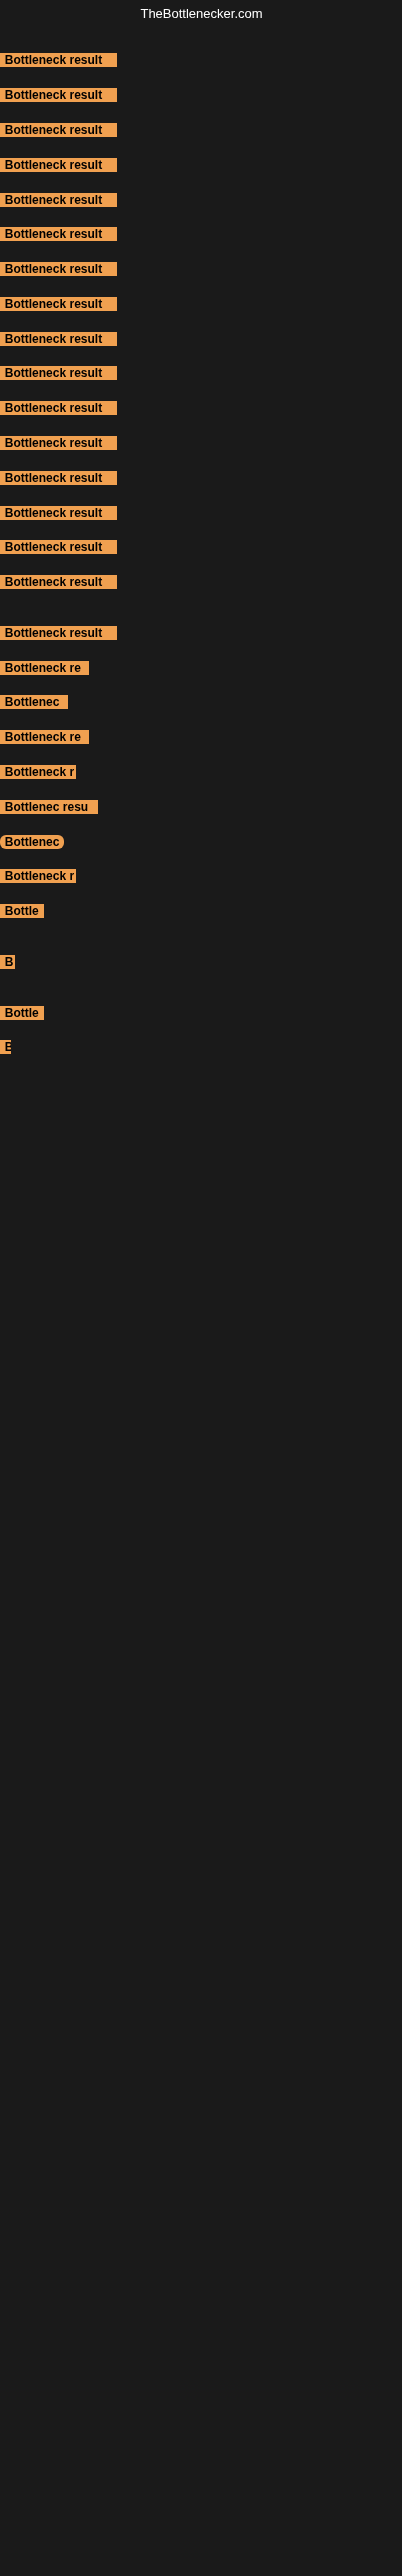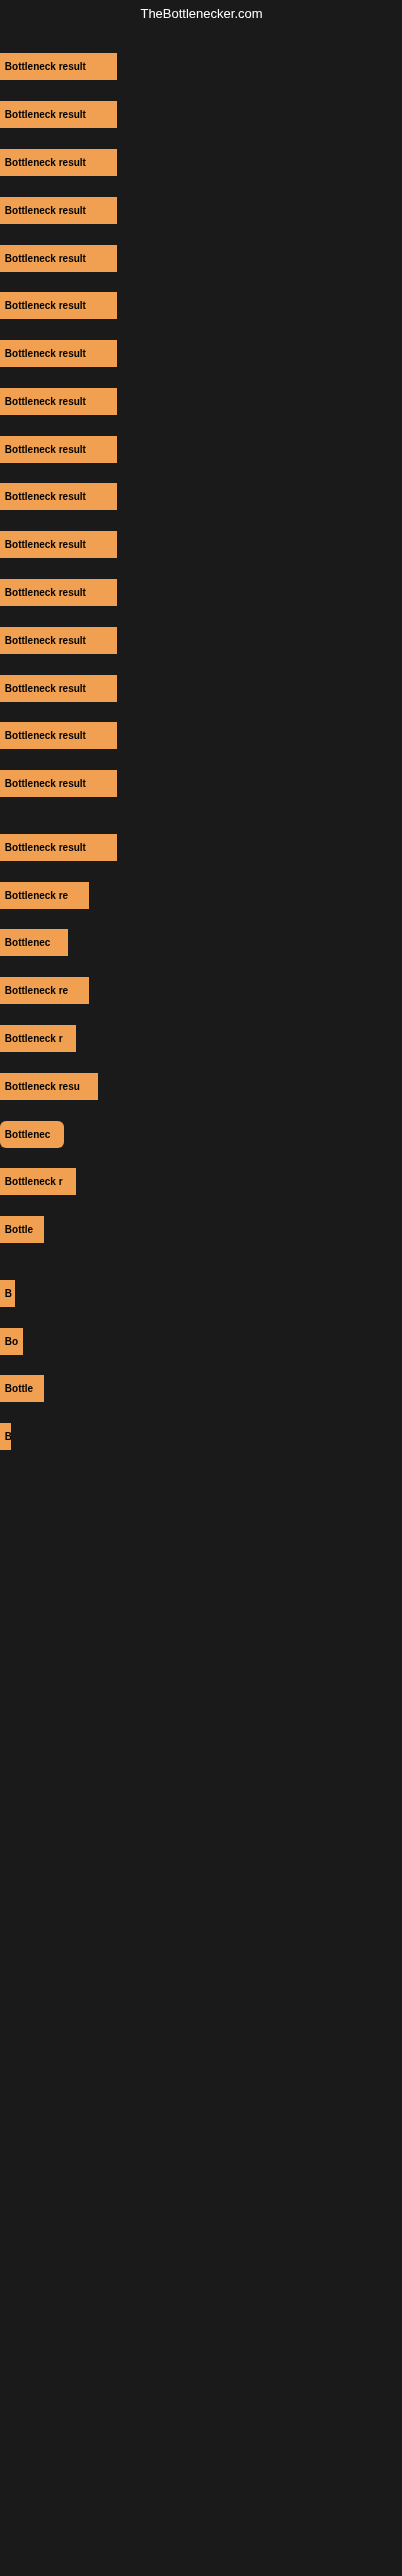--- a/index.html
+++ b/index.html
@@ -31,28 +31,28 @@
     .bar-row {
       display: flex;
       align-items: center;
       margin: 0 0 1.6px 0;
       padding: 1.6px 0;
     }
 
     .bar {
       background-color: #f0a050;
       color: #000;
-      font-size: 10px;
+      font-size: 12px;
       font-weight: bold;
       padding: 3.2px 4.8px;
       white-space: nowrap;
       overflow: hidden;
       display: flex;
       align-items: center;
-      height: 27px;
+      height: 14px;
     }
 
     .spacer {
       height: 16px;
     }
   </style>
 </head>
 <body>
 
 <div class="site-title">
@@ -140,43 +140,40 @@
     <div class="spacer"></div>
     <div class="bar-row">
       <div class="bar" style="width: 89px;">Bottleneck re</div>
     </div>
     <div class="spacer"></div>
     <div class="bar-row">
       <div class="bar" style="width: 76px;">Bottleneck r</div>
     </div>
     <div class="spacer"></div>
     <div class="bar-row">
-      <div class="bar" style="width: 98px;">Bottleneck resu</div>
+      <div class="bar" style="width: 98px;">Bottlenec resu</div>
     </div>
     <div class="spacer"></div>
     <div class="bar-row">
       <div class="bar" style="width: 64px; border-radius: 6px;">Bottlenec</div>
     </div>
     <div class="spacer"></div>
     <div class="bar-row">
       <div class="bar" style="width: 76px;">Bottleneck r</div>
     </div>
     <div class="spacer"></div>
     <div class="bar-row">
       <div class="bar" style="width: 44px;">Bottle</div>
     </div>
     <div class="spacer"></div>
     <div class="spacer"></div>
     <div class="bar-row">
       <div class="bar" style="width: 14.5px;">B</div>
     </div>
     <div class="spacer"></div>
-    <div class="bar-row">
-      <div class="bar" style="width: 22.5px;">Bo</div>
-    </div>
     <div class="spacer"></div>
     <div class="bar-row">
       <div class="bar" style="width: 44px;">Bottle</div>
     </div>
     <div class="spacer"></div>
     <div class="bar-row">
       <div class="bar" style="width: 11.3px;">B</div>
     </div>
   </div>
 

